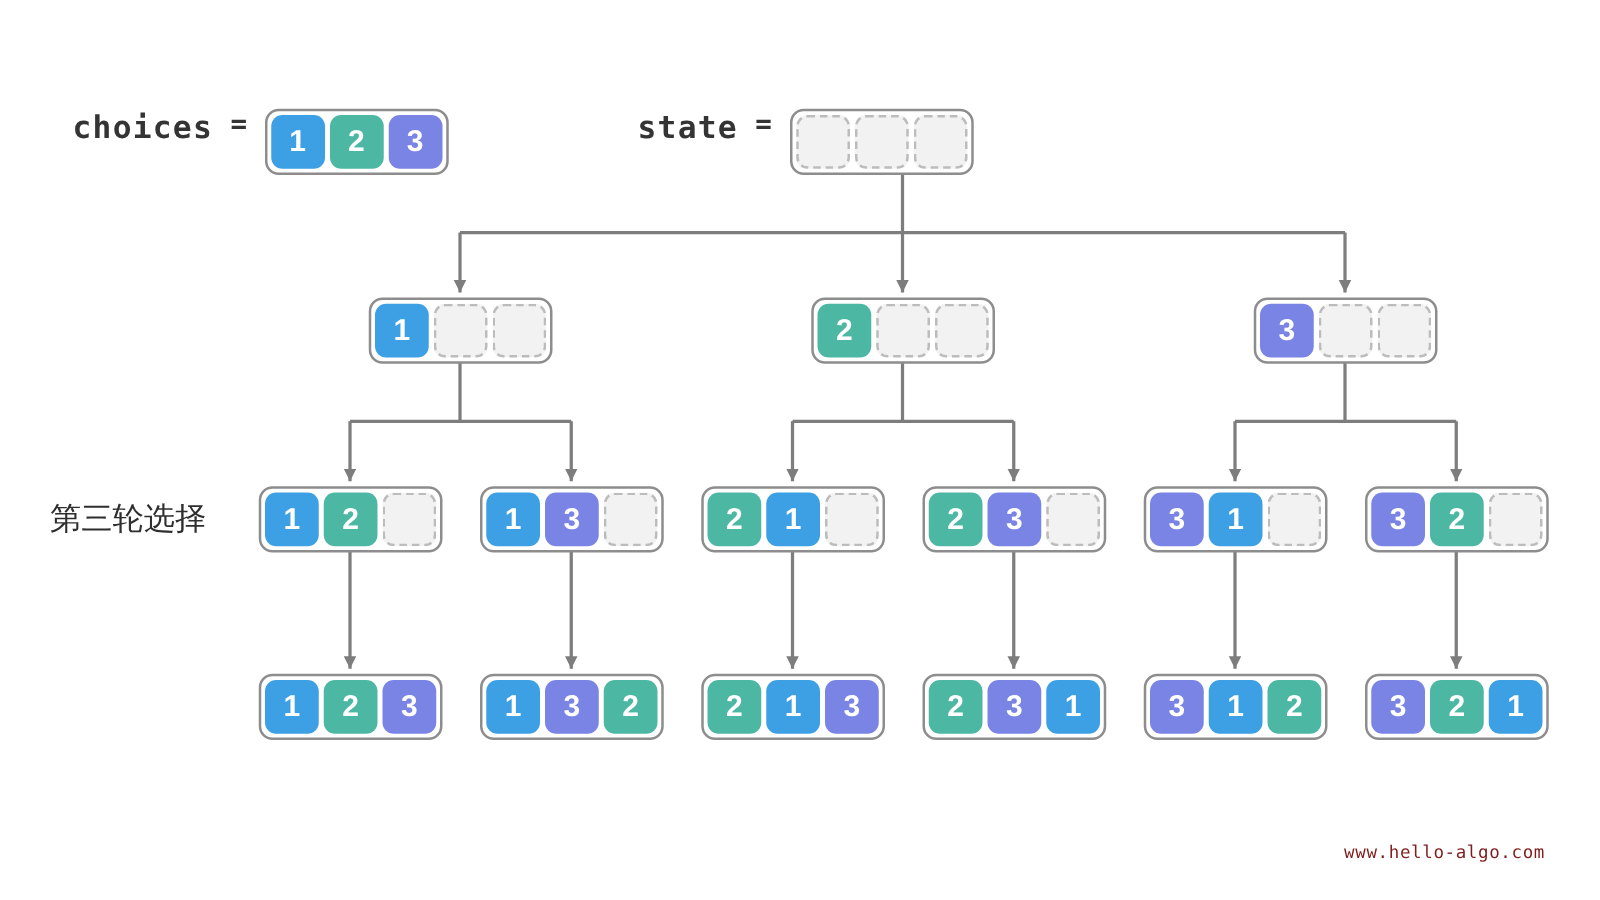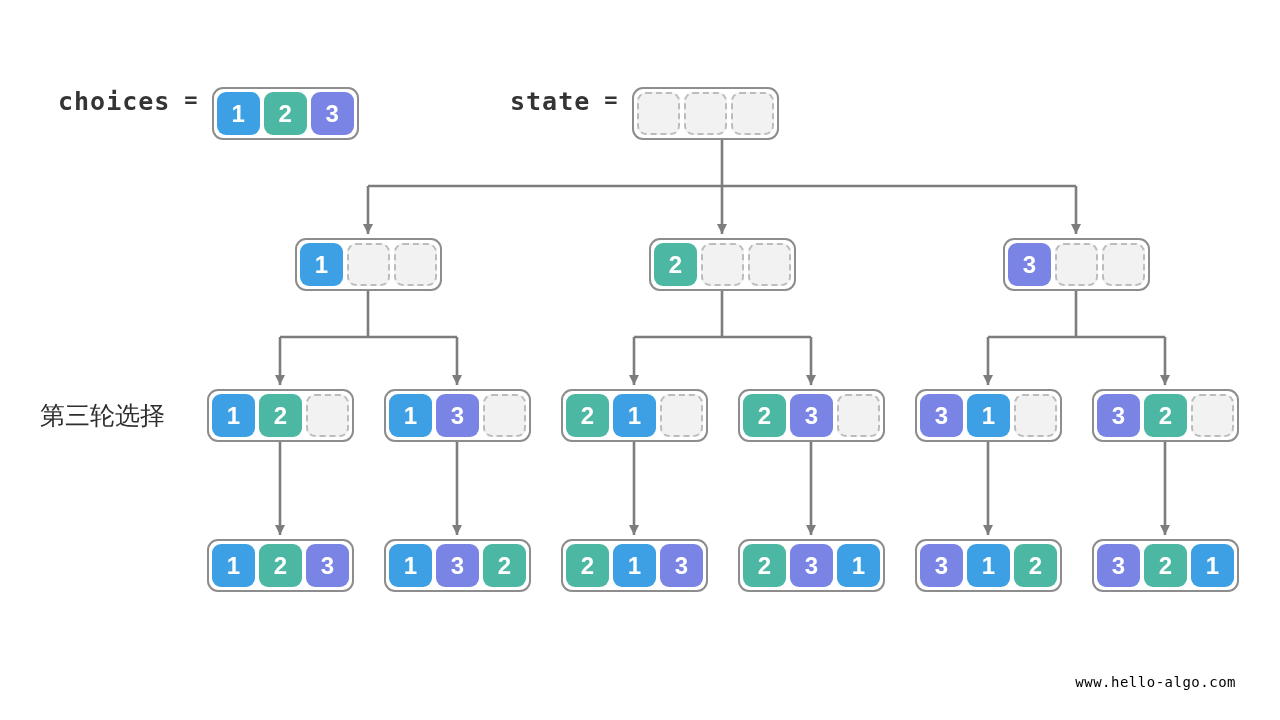--- a/index.html
+++ b/index.html
@@ -63,21 +63,21 @@
   #arrow-layer{
     position:absolute;left:0;top:0;
     pointer-events:none;
   }
   #watermark{
     position:absolute;
     right:44px;
     top:674px;
     font-family:"DejaVu Sans Mono","Liberation Mono",monospace;
     font-size:14px;
-    color:#000000;
+    color:#7f1d1d;
     letter-spacing:0.5px;
   }
 </style>
 </head>
 <body>
 
 <div id="stage">
 
   <svg id="arrow-layer" width="1280" height="720" viewBox="0 0 1280 720">
       <defs>

